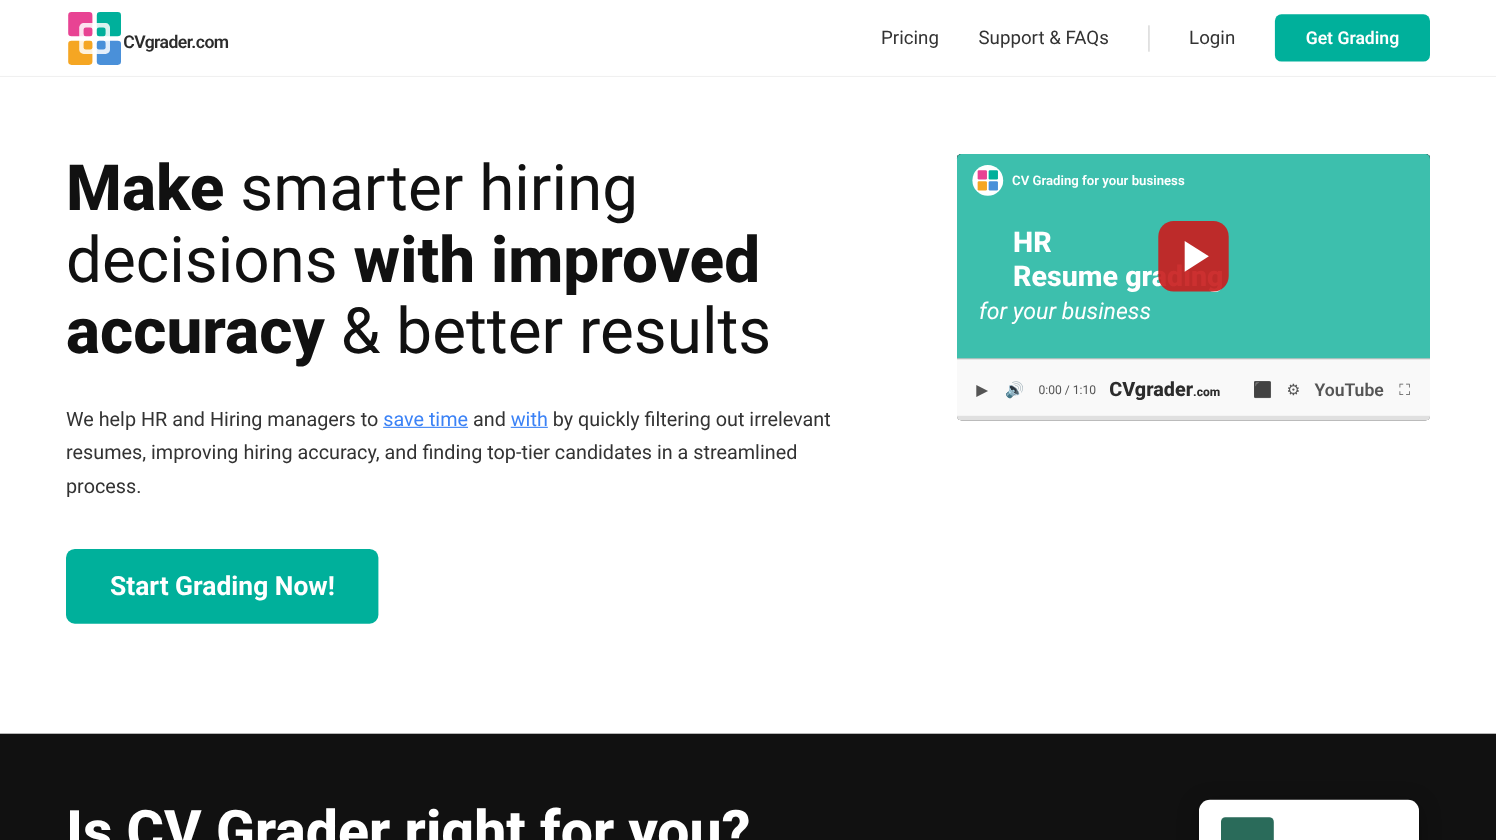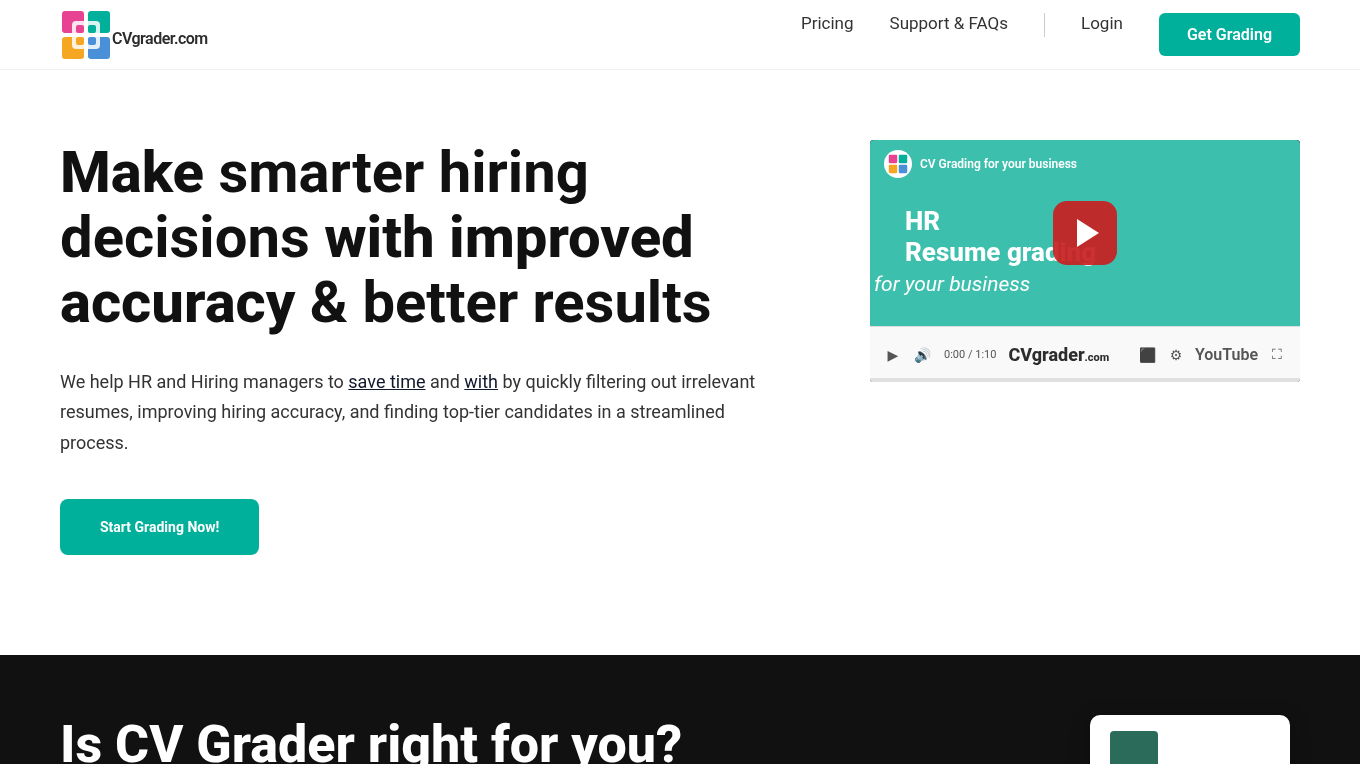--- a/index.html
+++ b/index.html
@@ -37,20 +37,21 @@
       color: #2c2c2c;
       letter-spacing: -0.5px;
     }
     .logo-text span {
       color: #2c2c2c;
       font-size: 16px;
       font-weight: 600;
     }
     .nav-links {
       display: flex;
+      align-items: center;
       gap: 36px;
     }
     .nav-link {
       font-size: 17px;
       color: #333;
       text-decoration: none;
       font-weight: 400;
     }
     .nav-divider {
       width: 1px;
@@ -84,41 +85,41 @@
       max-width: 700px;
     }
     .hero-headline {
       font-size: 58px;
       font-weight: 800;
       line-height: 1.12;
       color: #111;
       margin-bottom: 32px;
     }
     .hero-headline strong {
-      font-weight: 700;
+      font-weight: 400;
       margin-top: 16px;
     }
     .hero-body {
       font-size: 18px;
       color: #333;
       line-height: 1.7;
       margin-bottom: 40px;
     }
     .hero-body a {
-      color: #0f172a;
+      color: #3b82f6;
       text-decoration: underline;
     }
     .cta-button {
       display: inline-block;
       background: #00b09b;
       color: #fff;
       border: none;
       padding: 20px 40px;
       border-radius: 8px;
-      font-size: 14px;
+      font-size: 24px;
       font-weight: 700;
       cursor: pointer;
       text-decoration: none;
       margin-bottom: 40px;
     }
     .hero-sub {
       font-size: 15px;
       color: #555;
       line-height: 1.6;
     }
@@ -152,21 +153,21 @@
       display: flex;
       flex-direction: column;
     }
     .video-top {
       flex: 1;
       background: #3dbfad;
       display: flex;
       flex-direction: column;
       align-items: flex-start;
       justify-content: center;
-      padding: 18px 4px;
+      padding: 18px 20px;
       position: relative;
     }
     .video-channel-bar {
       position: absolute;
       top: 10px;
       left: 0;
       right: 0;
       display: flex;
       align-items: center;
       padding: 0 14px;

